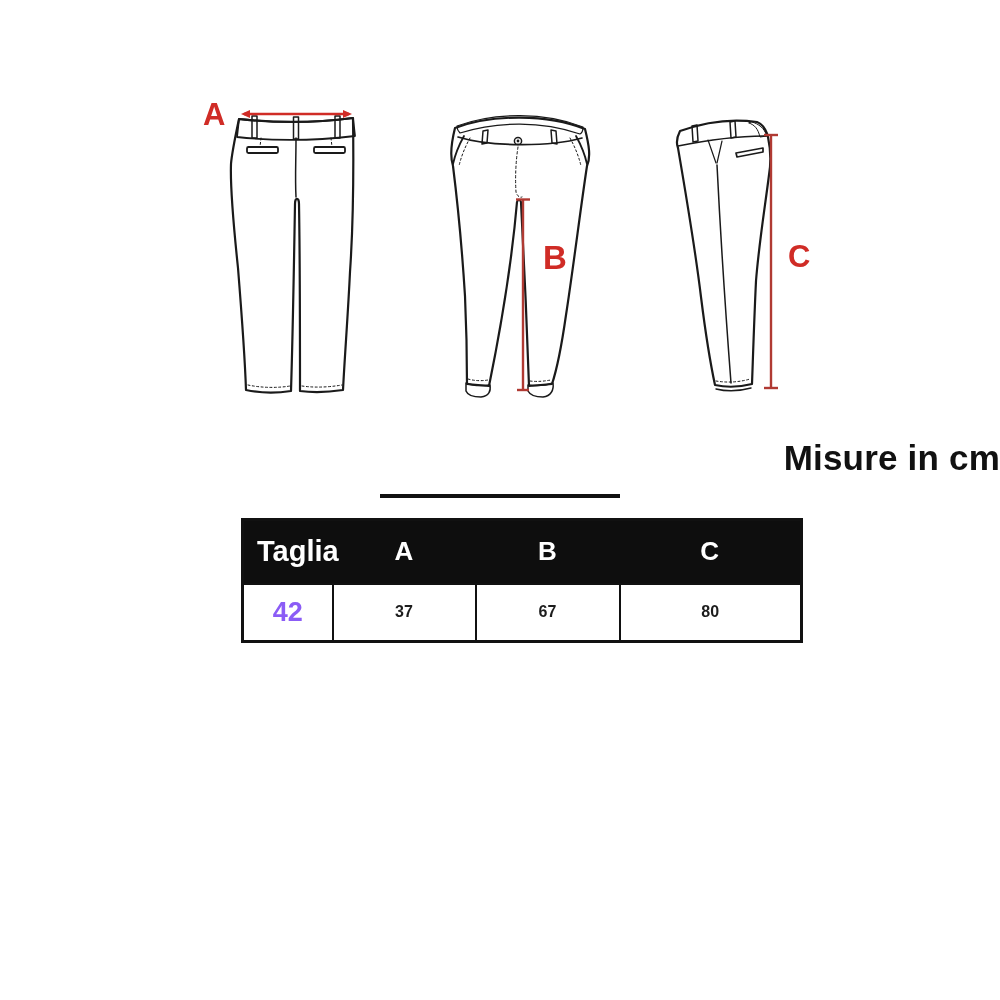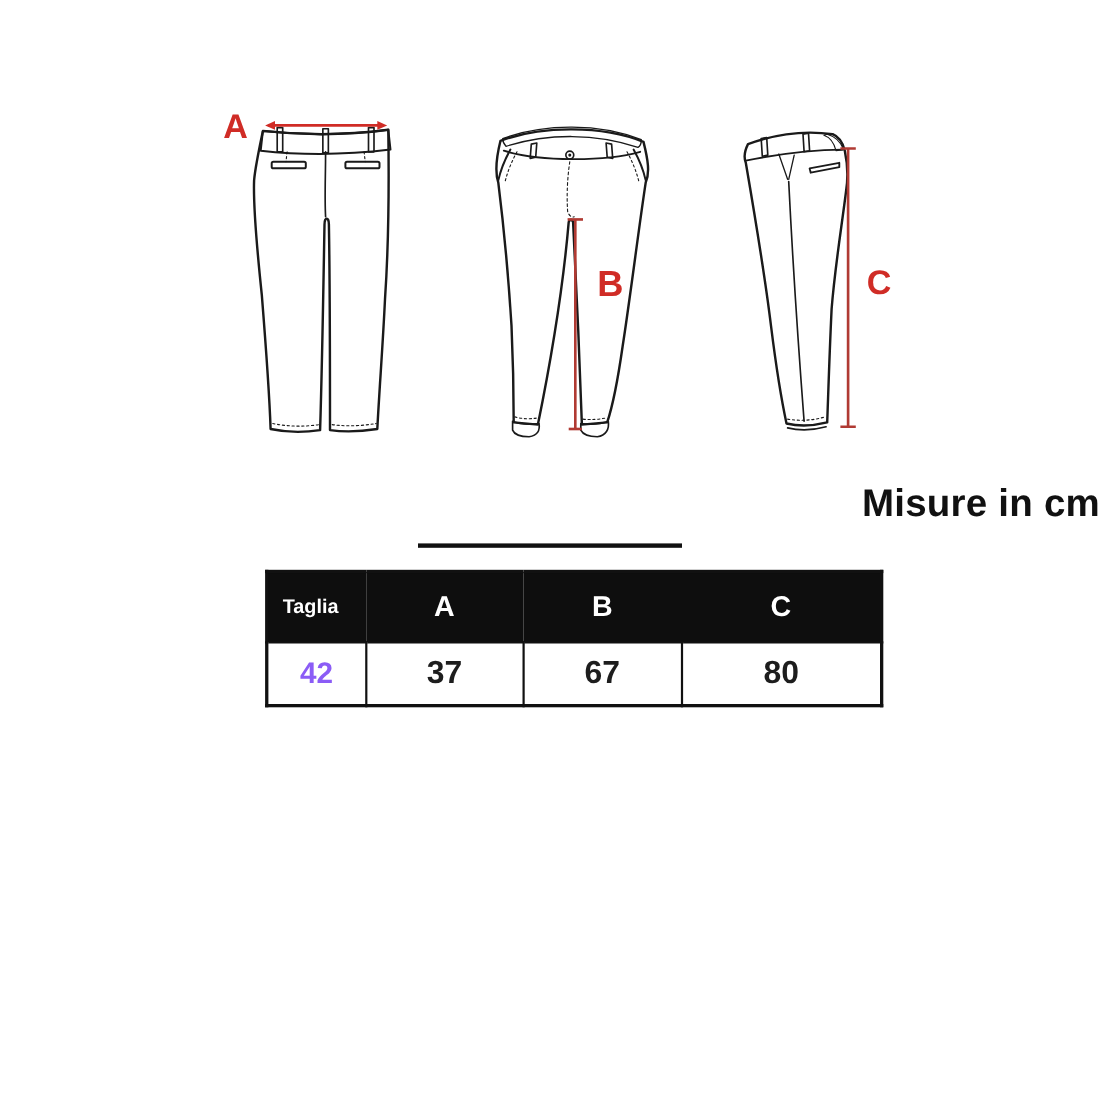--- a/index.html
+++ b/index.html
@@ -63,29 +63,29 @@
     color: #ffffff;
     height: 64px;
     font-size: 26px;
     font-weight: 700;
     text-align: center;
     border: 0;
   }
   table.size-table th.col-taglia {
     text-align: left;
     padding-left: 13px;
-    font-size: 18px;
+    font-size: 29px;
   }
   table.size-table td {
     background: #ffffff;
     border: 2px solid #111111;
     height: 58px;
     text-align: center;
     vertical-align: middle;
-    font-size: 29px;
+    font-size: 16px;
     font-weight: 700;
     color: #1d1d1d;
   }
   table.size-table td.size-cell { font-size: 27px; font-weight: 800; color: #8b5cf6; }
 
   
   .ink { stroke: #1a1a1a; fill: none; stroke-linecap: round; stroke-linejoin: round; }
 </style>
 </head>
 <body>

